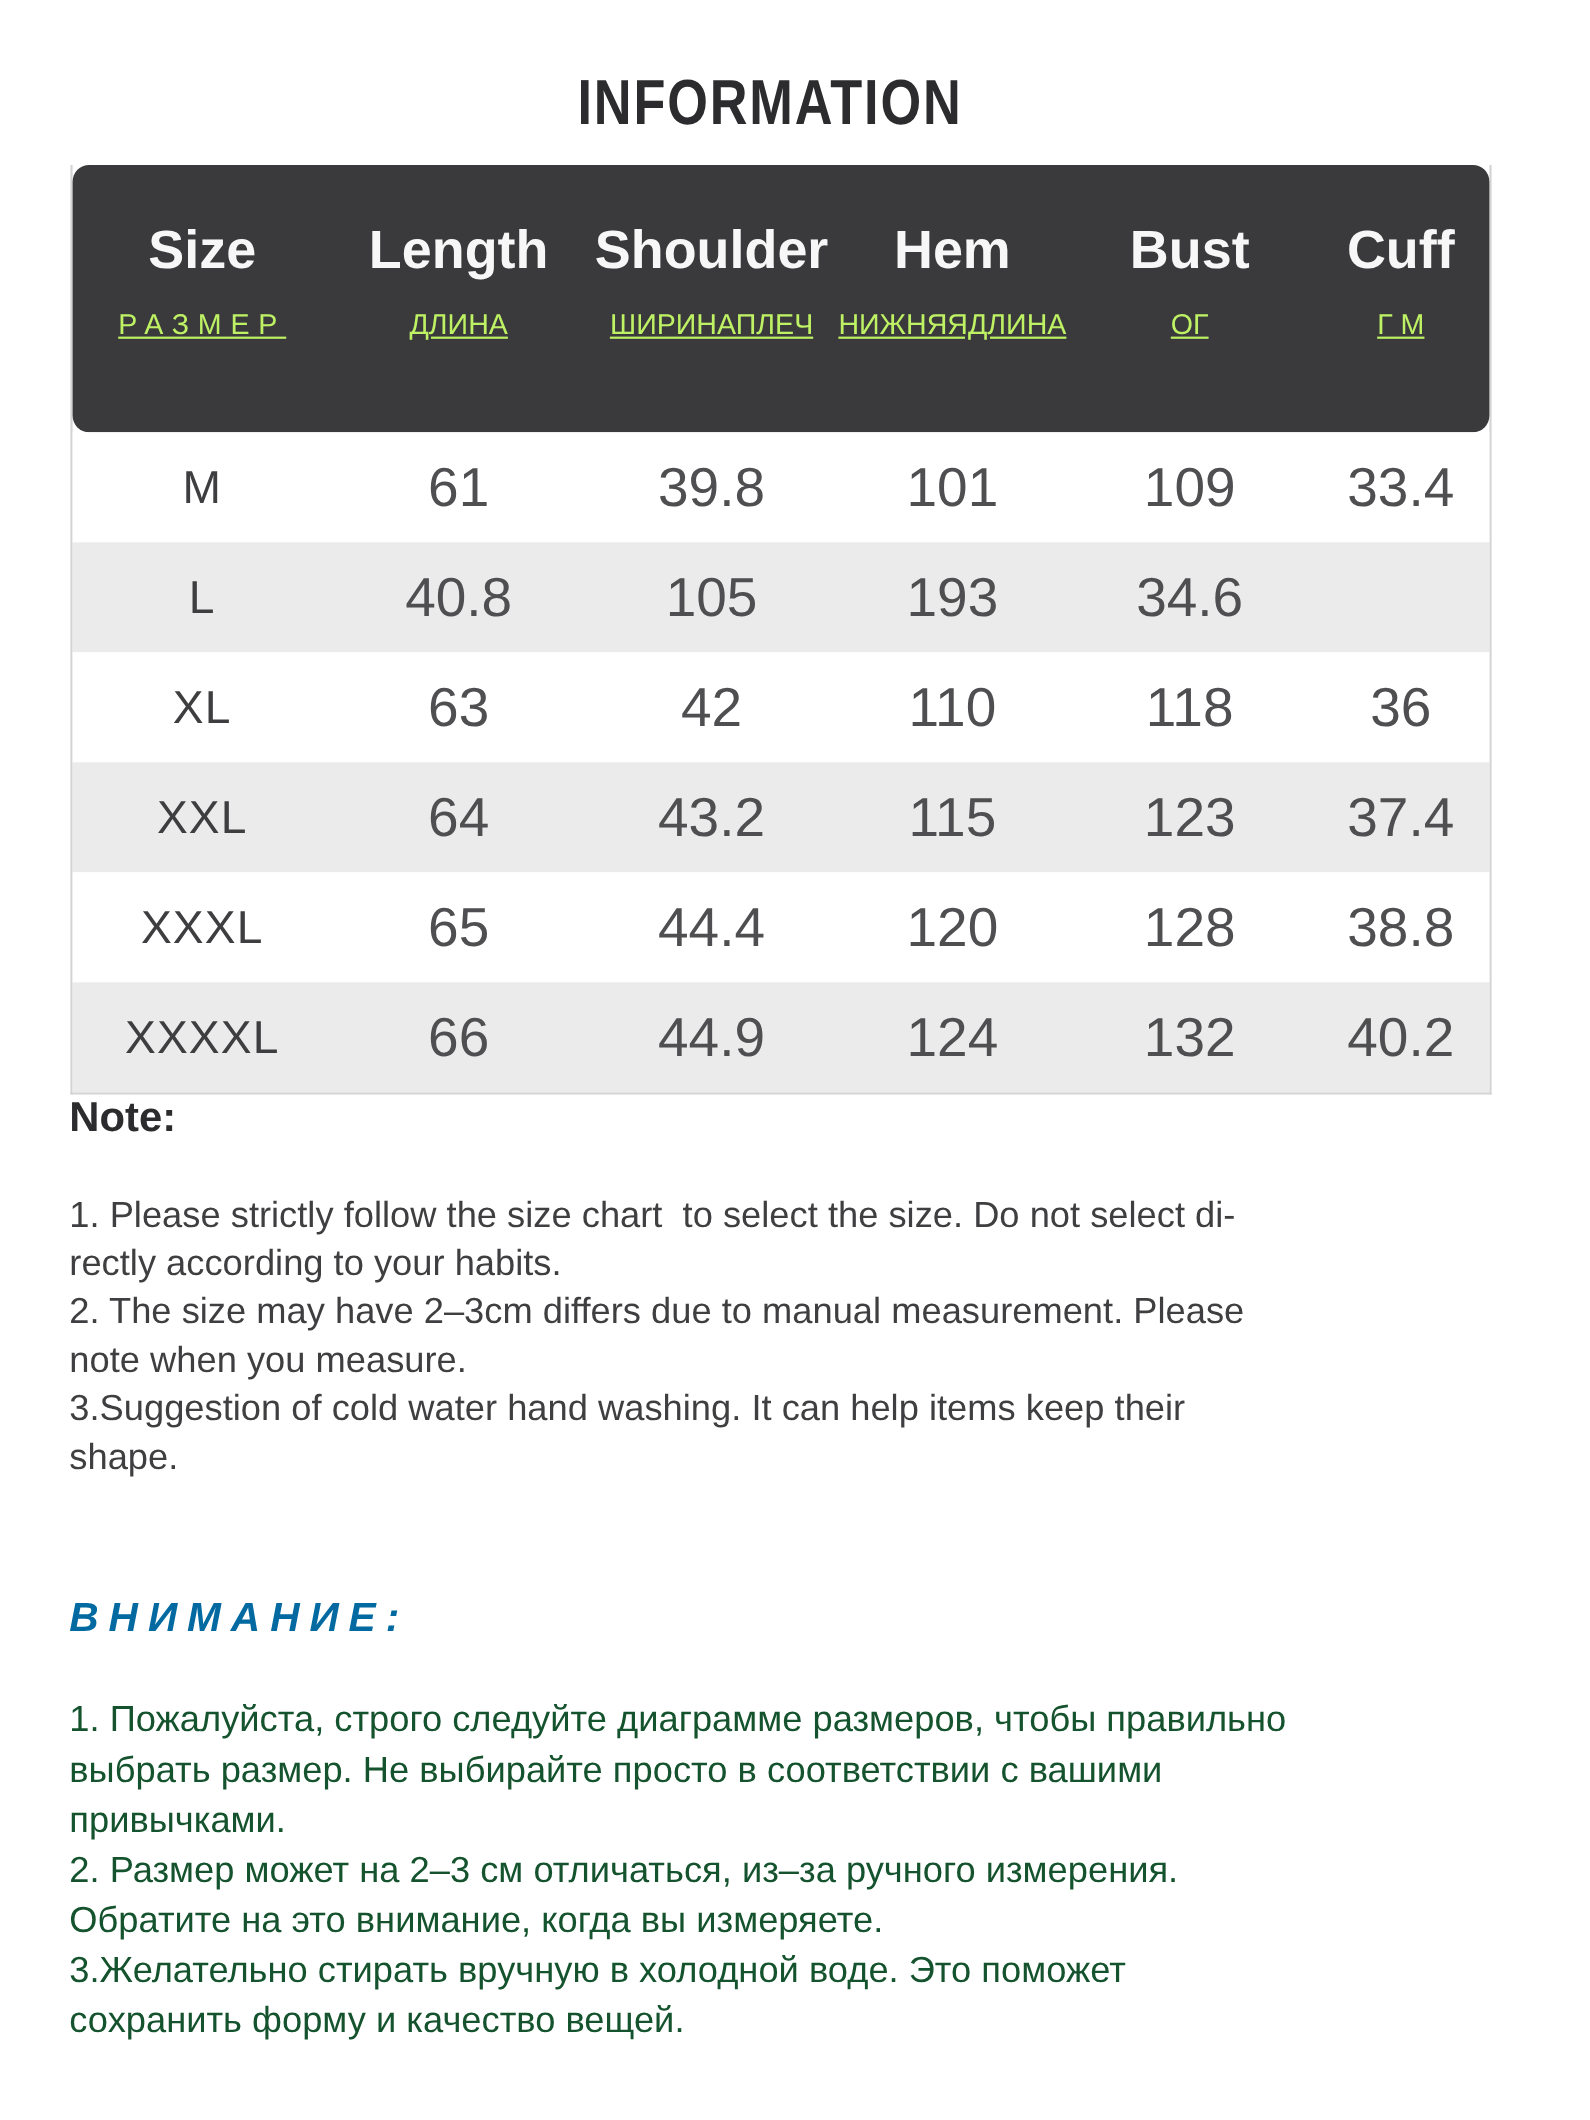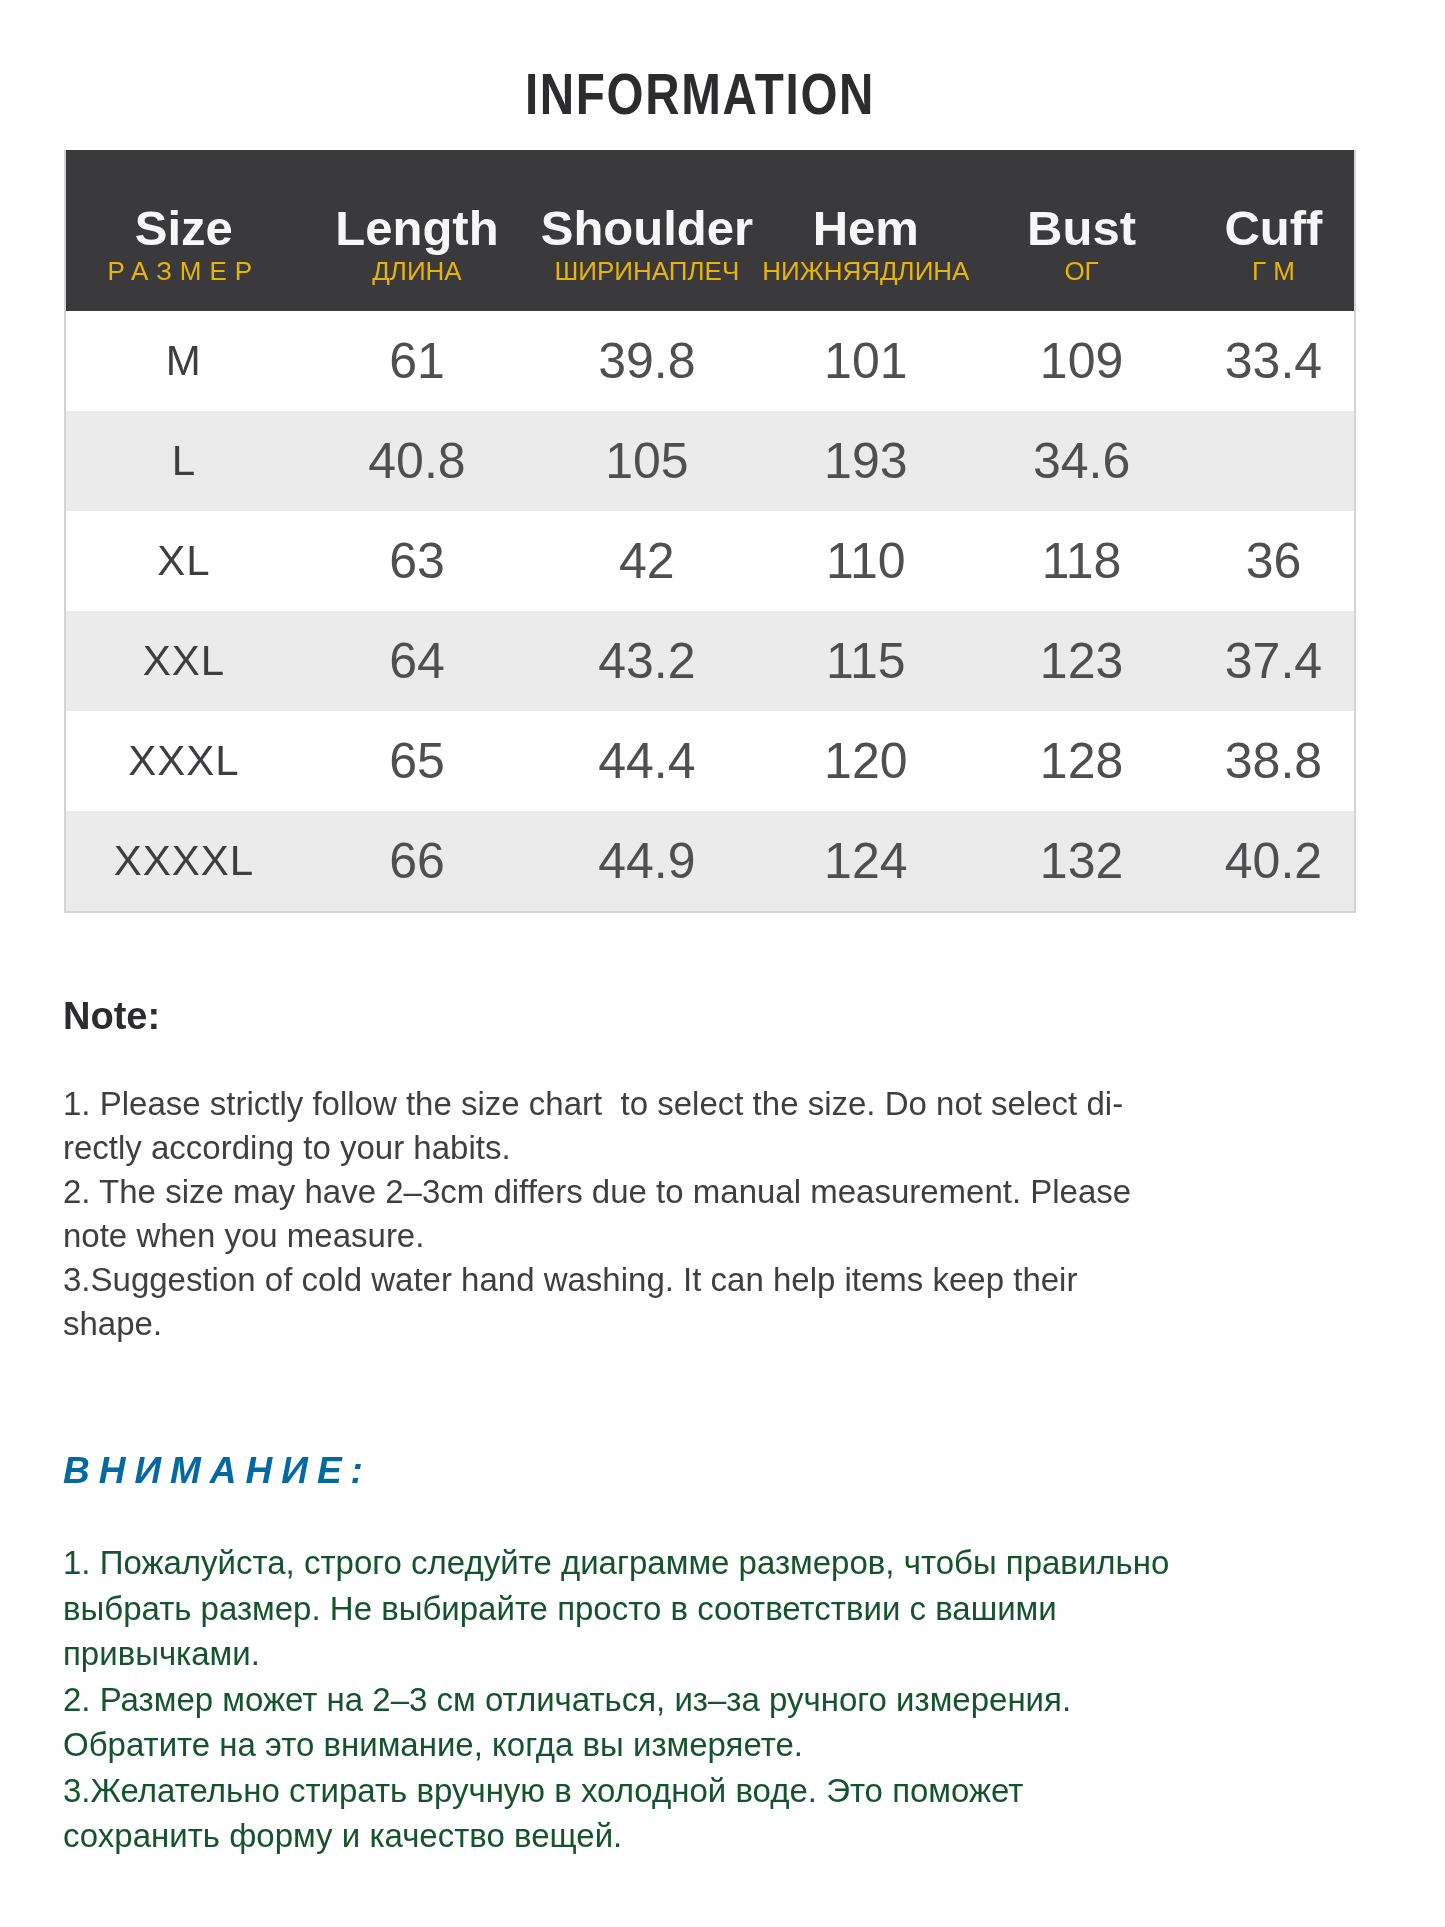--- a/index.html
+++ b/index.html
@@ -25,26 +25,27 @@
   .size-table{
     position:absolute; top:150px; left:64px; width:1292px;
     border-left:2px solid #d4d4d4;
     border-right:2px solid #d4d4d4;
     border-bottom:2px solid #d4d4d4;
   }
   .thead{
     display:grid;
     grid-template-columns:18.3% 17.9% 17.8% 16.2% 17.3% 12.5%;
     background:#3a3a3c;
-    height:161px;
+    height:243px;
     padding-top:50px;
+    border-radius:15px;
   }
   .th{ text-align:center; color:#f7f7f7; }
   .th-en{ display:block; font-size:49px; font-weight:bold; line-height:56px; }
-  .th-ru{ display:block; font-size:26px; font-weight:normal; color:#eab308; }
+  .th-ru{ display:block; font-size:26px; font-weight:normal; margin-top:24px; color:#bef264;text-decoration:underline; }
   .th-ru.spaced{ letter-spacing:8px; }
 
   .tr{
     display:grid;
     grid-template-columns:18.3% 17.9% 17.8% 16.2% 17.3% 12.5%;
     height:100px;
     align-items:center;
     background:#ffffff;
   }
   .tr.alt{ background:#ebebeb; }

